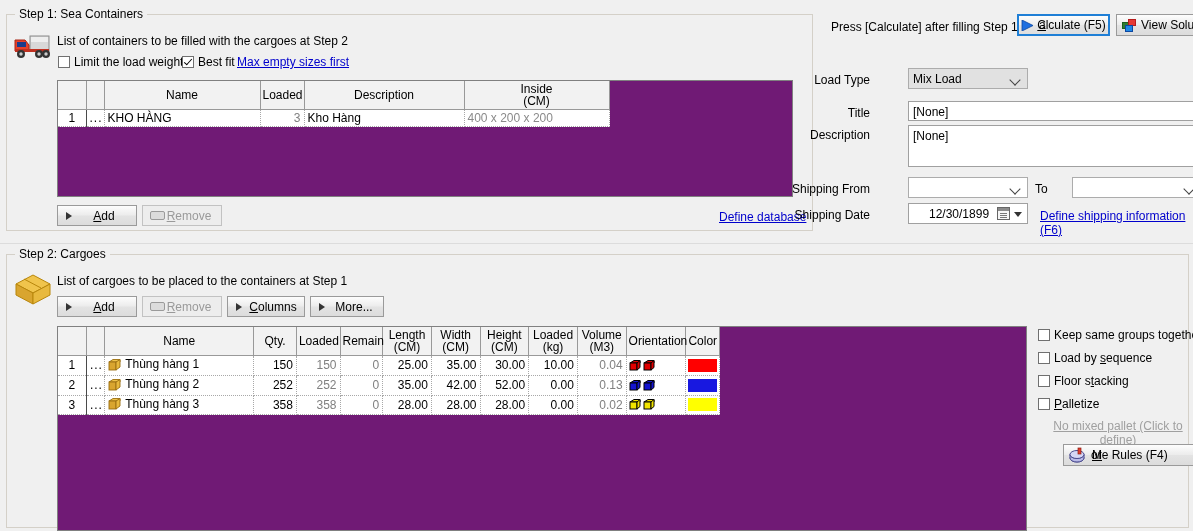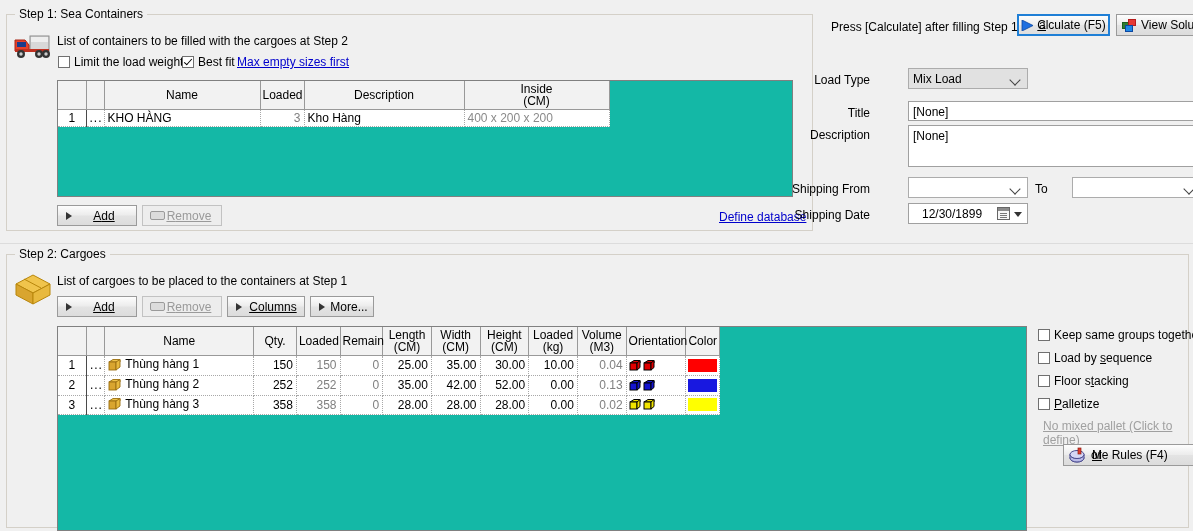--- a/index.html
+++ b/index.html
@@ -71,38 +71,39 @@
   }
   .cbbox.checked::after {
     content: "";
     position: absolute;
     left: 3px; top: 0px;
     width: 3px; height: 7px;
     border: solid #000;
     border-width: 0 1.6px 1.6px 0;
     transform: rotate(42deg);
   }
-  .ulk { text-decoration: underline; }
+  .ulk { }
 
   a.link, .link {
     color: #0000cc;
     text-decoration: underline;
     font-size: 12px;
     cursor: pointer;
   }
   .link-disabled {
     color: #a0a0a0;
     text-decoration: underline;
     font-size: 12px;
+    text-align: center;
   }
 
   
   .grid {
     position: absolute;
-    background: #14b8a6;
+    background: #701a75;
     border: 1px solid #808080;
     box-sizing: border-box;
     overflow: hidden;
   }
   table.gtbl {
     border-collapse: collapse;
     table-layout: fixed;
     background: #fff;
     font-size: 12px;
   }
@@ -234,21 +235,21 @@
   }
   .datebox {
     position: absolute;
     box-sizing: border-box;
     height: 21px;
     border: 1px solid #a0a0a0;
     background: #fff;
     font-size: 12px;
     display: flex;
     align-items: center;
-    padding-left: 13px;
+    padding-left: 20px;
     color: #000;
   }
   .cal-ico {
     position: absolute;
     right: 17px; top: 3px;
     width: 13px; height: 13px;
     border: 1px solid #666;
     background: #f6f6f6;
     box-sizing: border-box;
   }
@@ -406,20 +407,21 @@
     <span></span>
     <span class="chev"></span>
   </div>
 
   <div class="lbl" style="left:790px; top:208px; width:80px;">Shipping Date</div>
   <div class="datebox" style="left:908px; top:203px; width:120px;">
     <span>12/30/1899</span>
     <span class="cal-ico"></span>
     <span class="spin-down"></span>
   </div>
+  <div class="link" style="position:absolute; left:1040px; top:209px;">Define shipping information (F6)</div>
 
   <div class="hsep" style="top:243px;"></div>
 
   <div class="groupbox" id="step2">
     <span class="gb-title">Step 2: Cargoes</span>
   </div>
 
   <svg class="box-icon" viewBox="0 0 38 34">
     <polygon points="2,12 19,3 36,12 19,21" fill="#f0c44c" stroke="#b8860b" stroke-width="1"></polygon>
     <polygon points="2,12 19,21 19,32 2,23" fill="#d9a52f" stroke="#b8860b" stroke-width="1"></polygon>
@@ -434,21 +436,21 @@
     <span class="ulk" style="margin-left:14px;"><u>A</u>dd</span>
   </div>
   <div class="btn disabled" style="left:142px; top:296px; width:80px;">
     <span class="pill"></span>
     <span class="ulk" style="margin-left:14px;"><u>R</u>emove</span>
   </div>
   <div class="btn" style="left:227px; top:296px; width:78px;">
     <span class="arrow"></span>
     <span class="ulk" style="margin-left:14px;"><u>C</u>olumns</span>
   </div>
-  <div class="btn" style="left:310px; top:296px; width:64px;">
+  <div class="btn" style="left:310px; top:296px; width:74px;">
     <span class="arrow"></span>
     <span style="margin-left:14px;">More...</span>
   </div>
 
   <div class="grid" style="left:57px; top:326px; width:970px; height:205px;">
     <table class="gtbl" style="width:662px;">
       <colgroup>
         <col style="width:28px">
           <col style="width:18px">
           <col style="width:147px">

